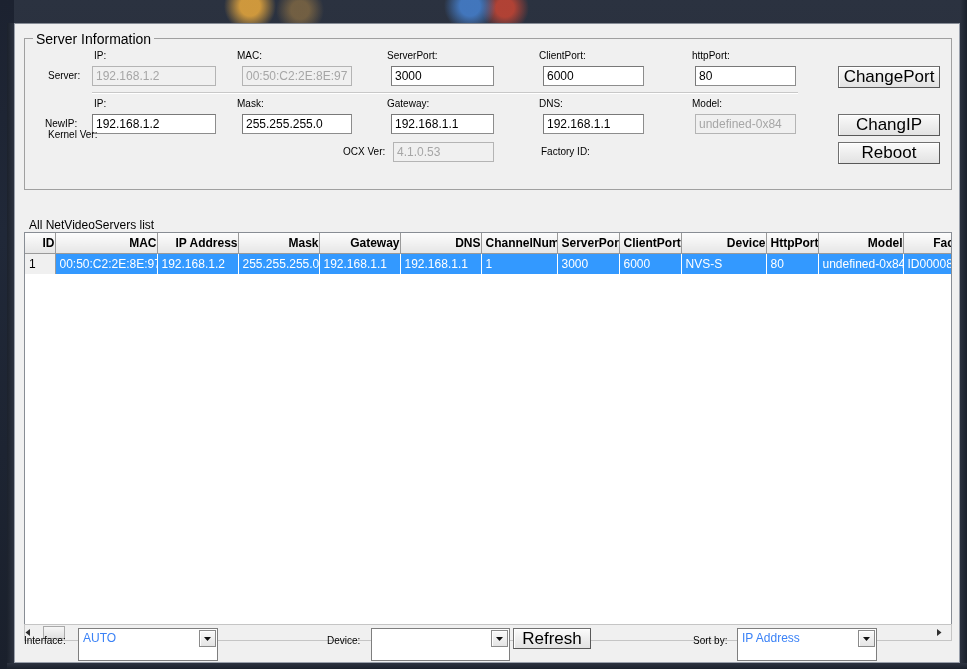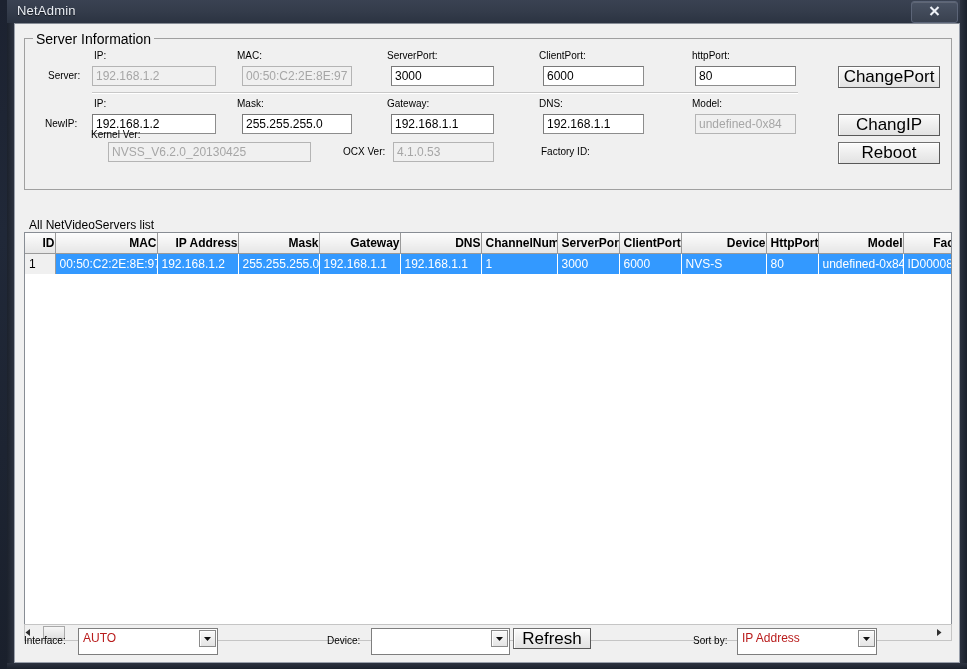--- a/index.html
+++ b/index.html
@@ -261,25 +261,25 @@
     background: linear-gradient(180deg,#f6f6f6,#e0e0e0);
     border: 1px solid #a9a9a9;
     box-sizing: border-box;
     cursor: pointer;
   }
 
   
   .combo {
     position: absolute;
     box-sizing: border-box;
-    height: 27px;
+    height: 33px;
     background: #ffffff;
     border: 1px solid #7e7e7e;
     font-size: 12px;
-    color: #b91c1c;
+    color: #3b82f6;
     cursor: pointer;
   }
   .combo .combo-text {
     position: absolute;
     left: 4px;
     top: 2px;
     line-height: 15px;
     white-space: nowrap;
   }
   .combo .combo-arrow {
@@ -297,28 +297,20 @@
 </style>
 </head>
 <body>
 
 <div id="desktop">
   <div id="desktop-left-band"></div>
 </div>
 
 <div id="window">
 
-  <div id="titlebar">
-    <div id="title-text">NetAdmin</div>
-    <div id="close-button">
-      <svg width="11" height="10" viewBox="0 0 11 10">
-        <path d="M1.5 1 L9.5 9 M9.5 1 L1.5 9" stroke="#eef1f6" stroke-width="2.1" fill="none"></path>
-      </svg>
-    </div>
-  </div>
 
   <div id="frame-shadow-left"></div>
   <div id="frame-shadow-right"></div>
   <div id="frame-shadow-bottom"></div>
 
   <div id="client">
 
     <div class="groupbox" id="server-info">
       <span class="groupbox-title">Server Information</span>
 
@@ -349,22 +341,21 @@
       <span class="fld-label" style="left:20px; top:79px;">NewIP:</span>
 
       <div class="tbox" style="left:67px; top:75px; width:124px;">192.168.1.2</div>
       <div class="tbox" style="left:217px; top:75px; width:110px;">255.255.255.0</div>
       <div class="tbox" style="left:366px; top:75px; width:103px;">192.168.1.1</div>
       <div class="tbox" style="left:518px; top:75px; width:101px;">192.168.1.1</div>
       <div class="tbox disabled" style="left:670px; top:75px; width:101px;">undefined-0x84</div>
 
       <div class="btn" style="left:813px; top:75px; width:102px;">ChangIP</div>
 
-      <span class="fld-label" style="left:23px; top:90px;margin-left:43px;">Kernel Ver:</span>
-      <div class="tbox disabled" style="left:83px; top:103px; width:203px;">NVSS_V6.2.0_20130425</div>
+      <span class="fld-label" style="left:23px; top:90px;">Kernel Ver:</span>
 
       <span class="fld-label" style="left:318px; top:107px;">OCX Ver:</span>
       <div class="tbox disabled" style="left:368px; top:103px; width:101px;">4.1.0.53</div>
 
       <span class="fld-label" style="left:516px; top:107px;">Factory ID:</span>
 
       <div class="btn" style="left:813px; top:103px; width:102px;">Reboot</div>
     </div>
 
     <div id="list-caption">All NetVideoServers list</div>

